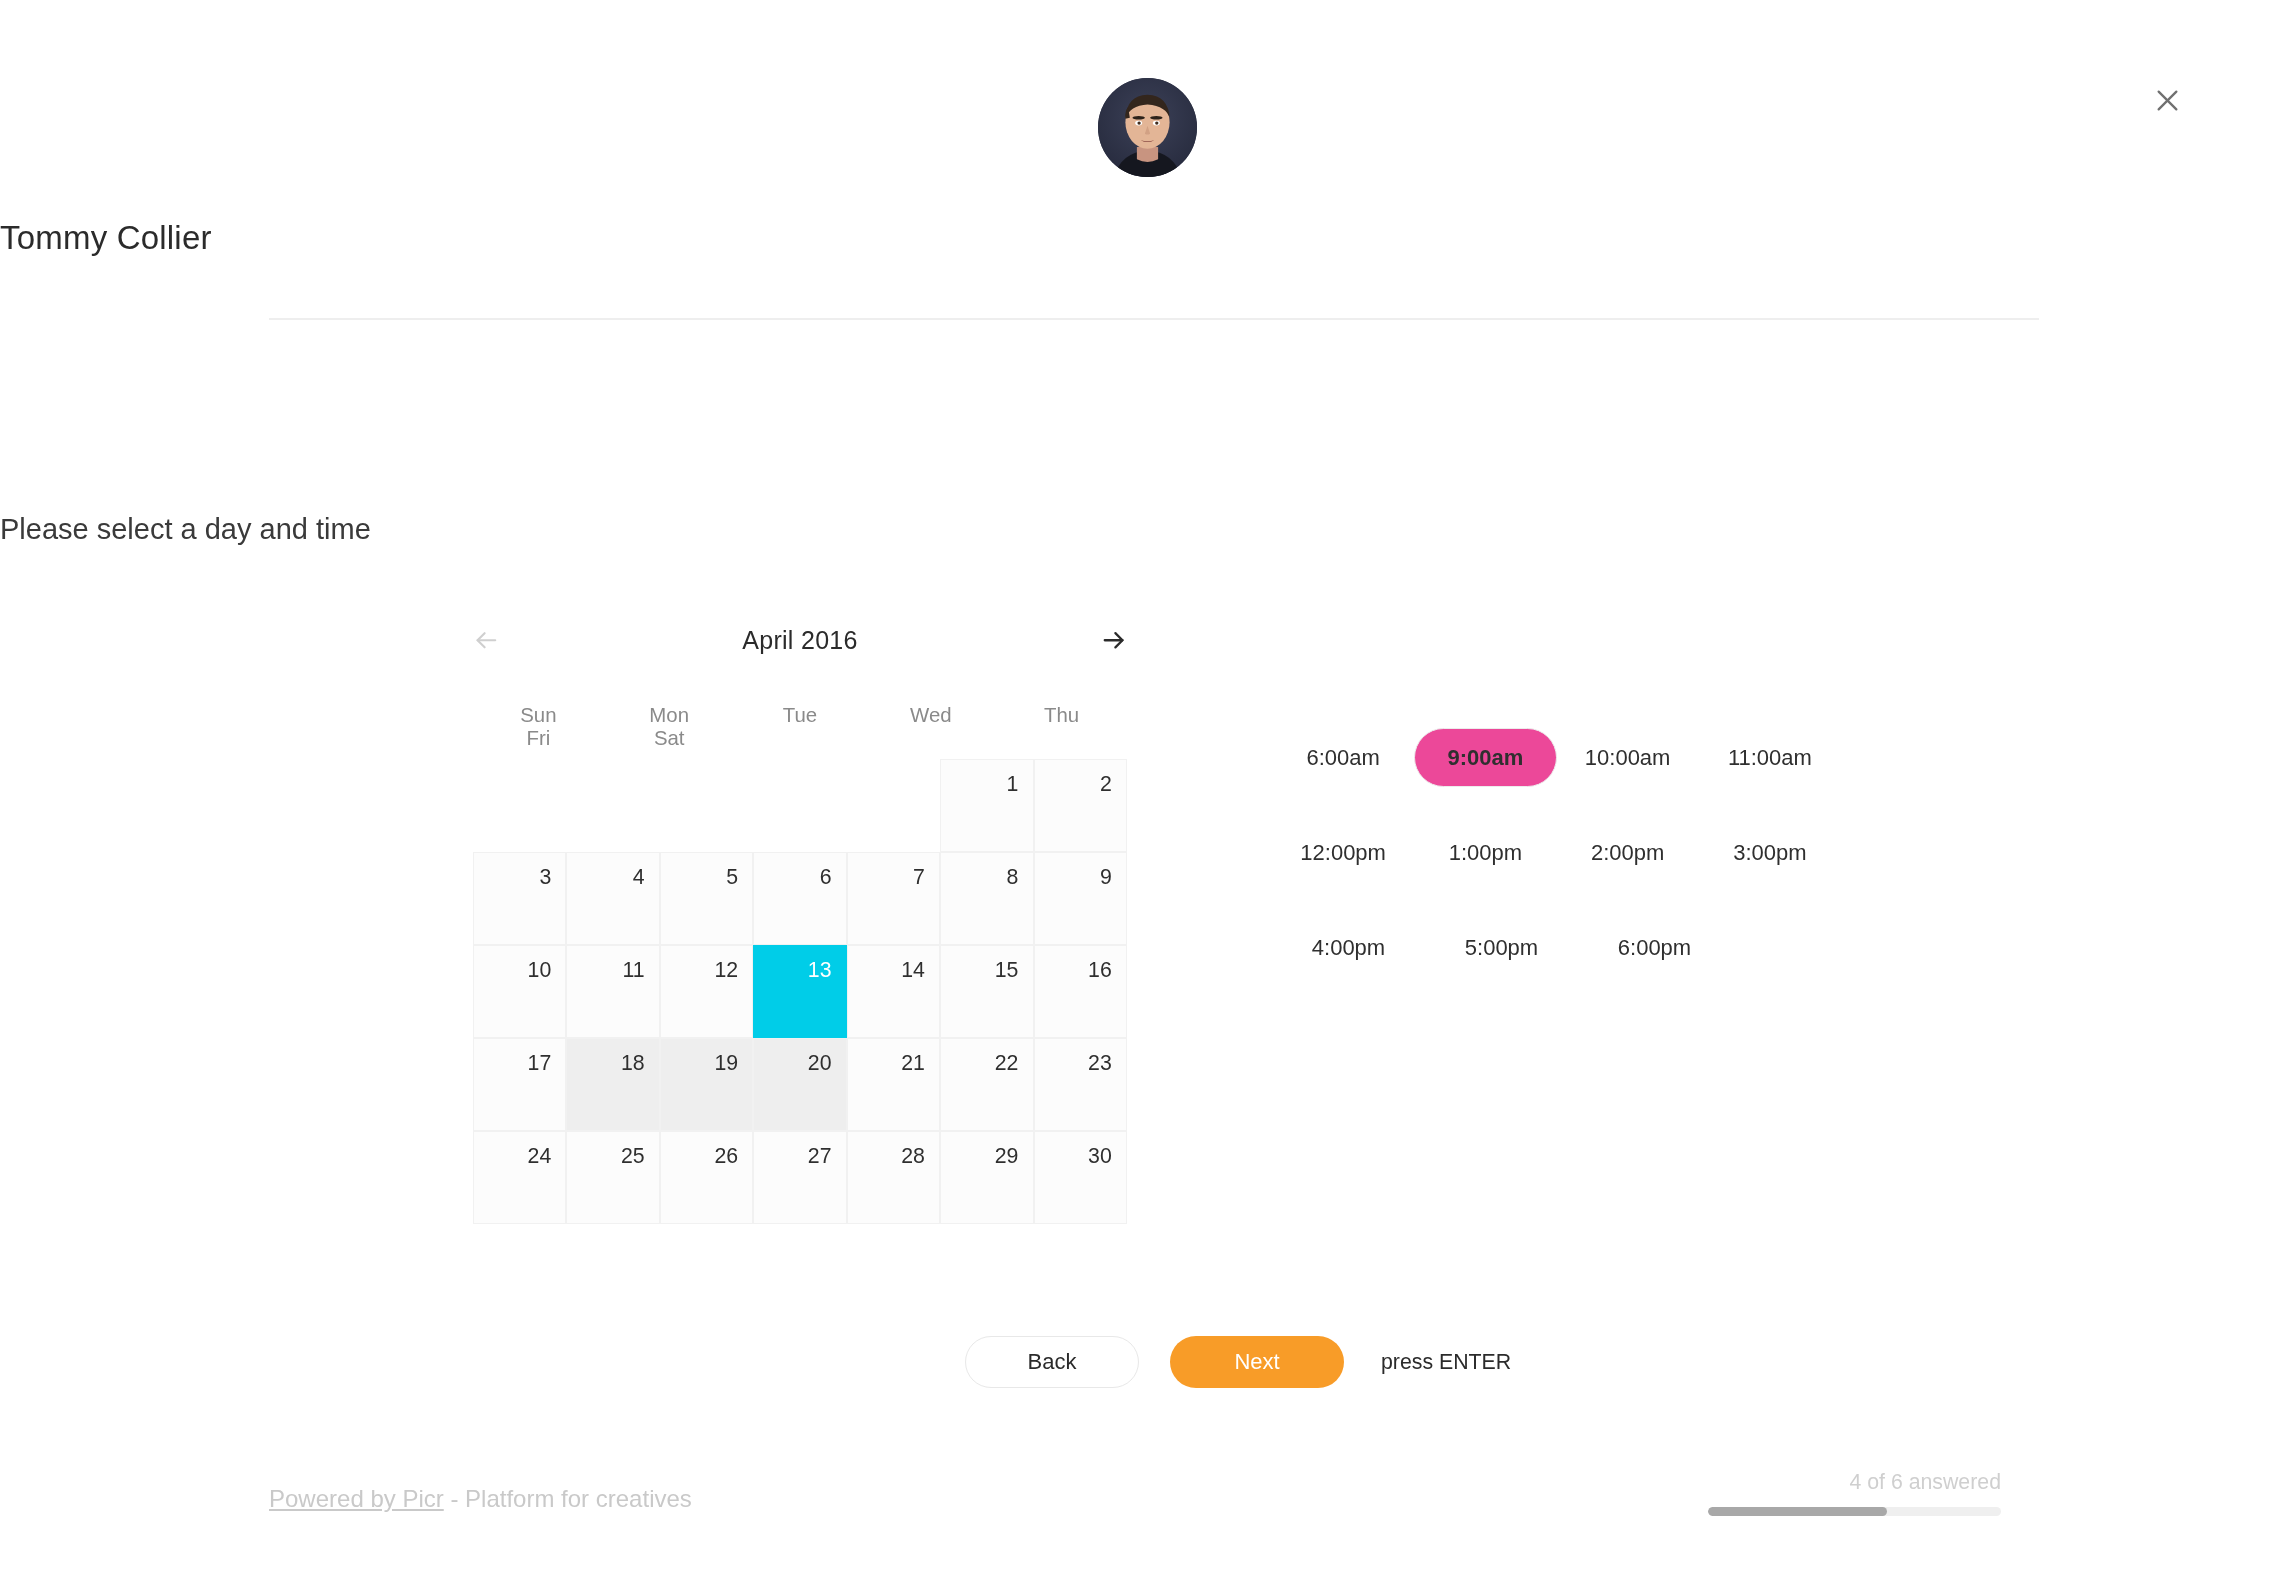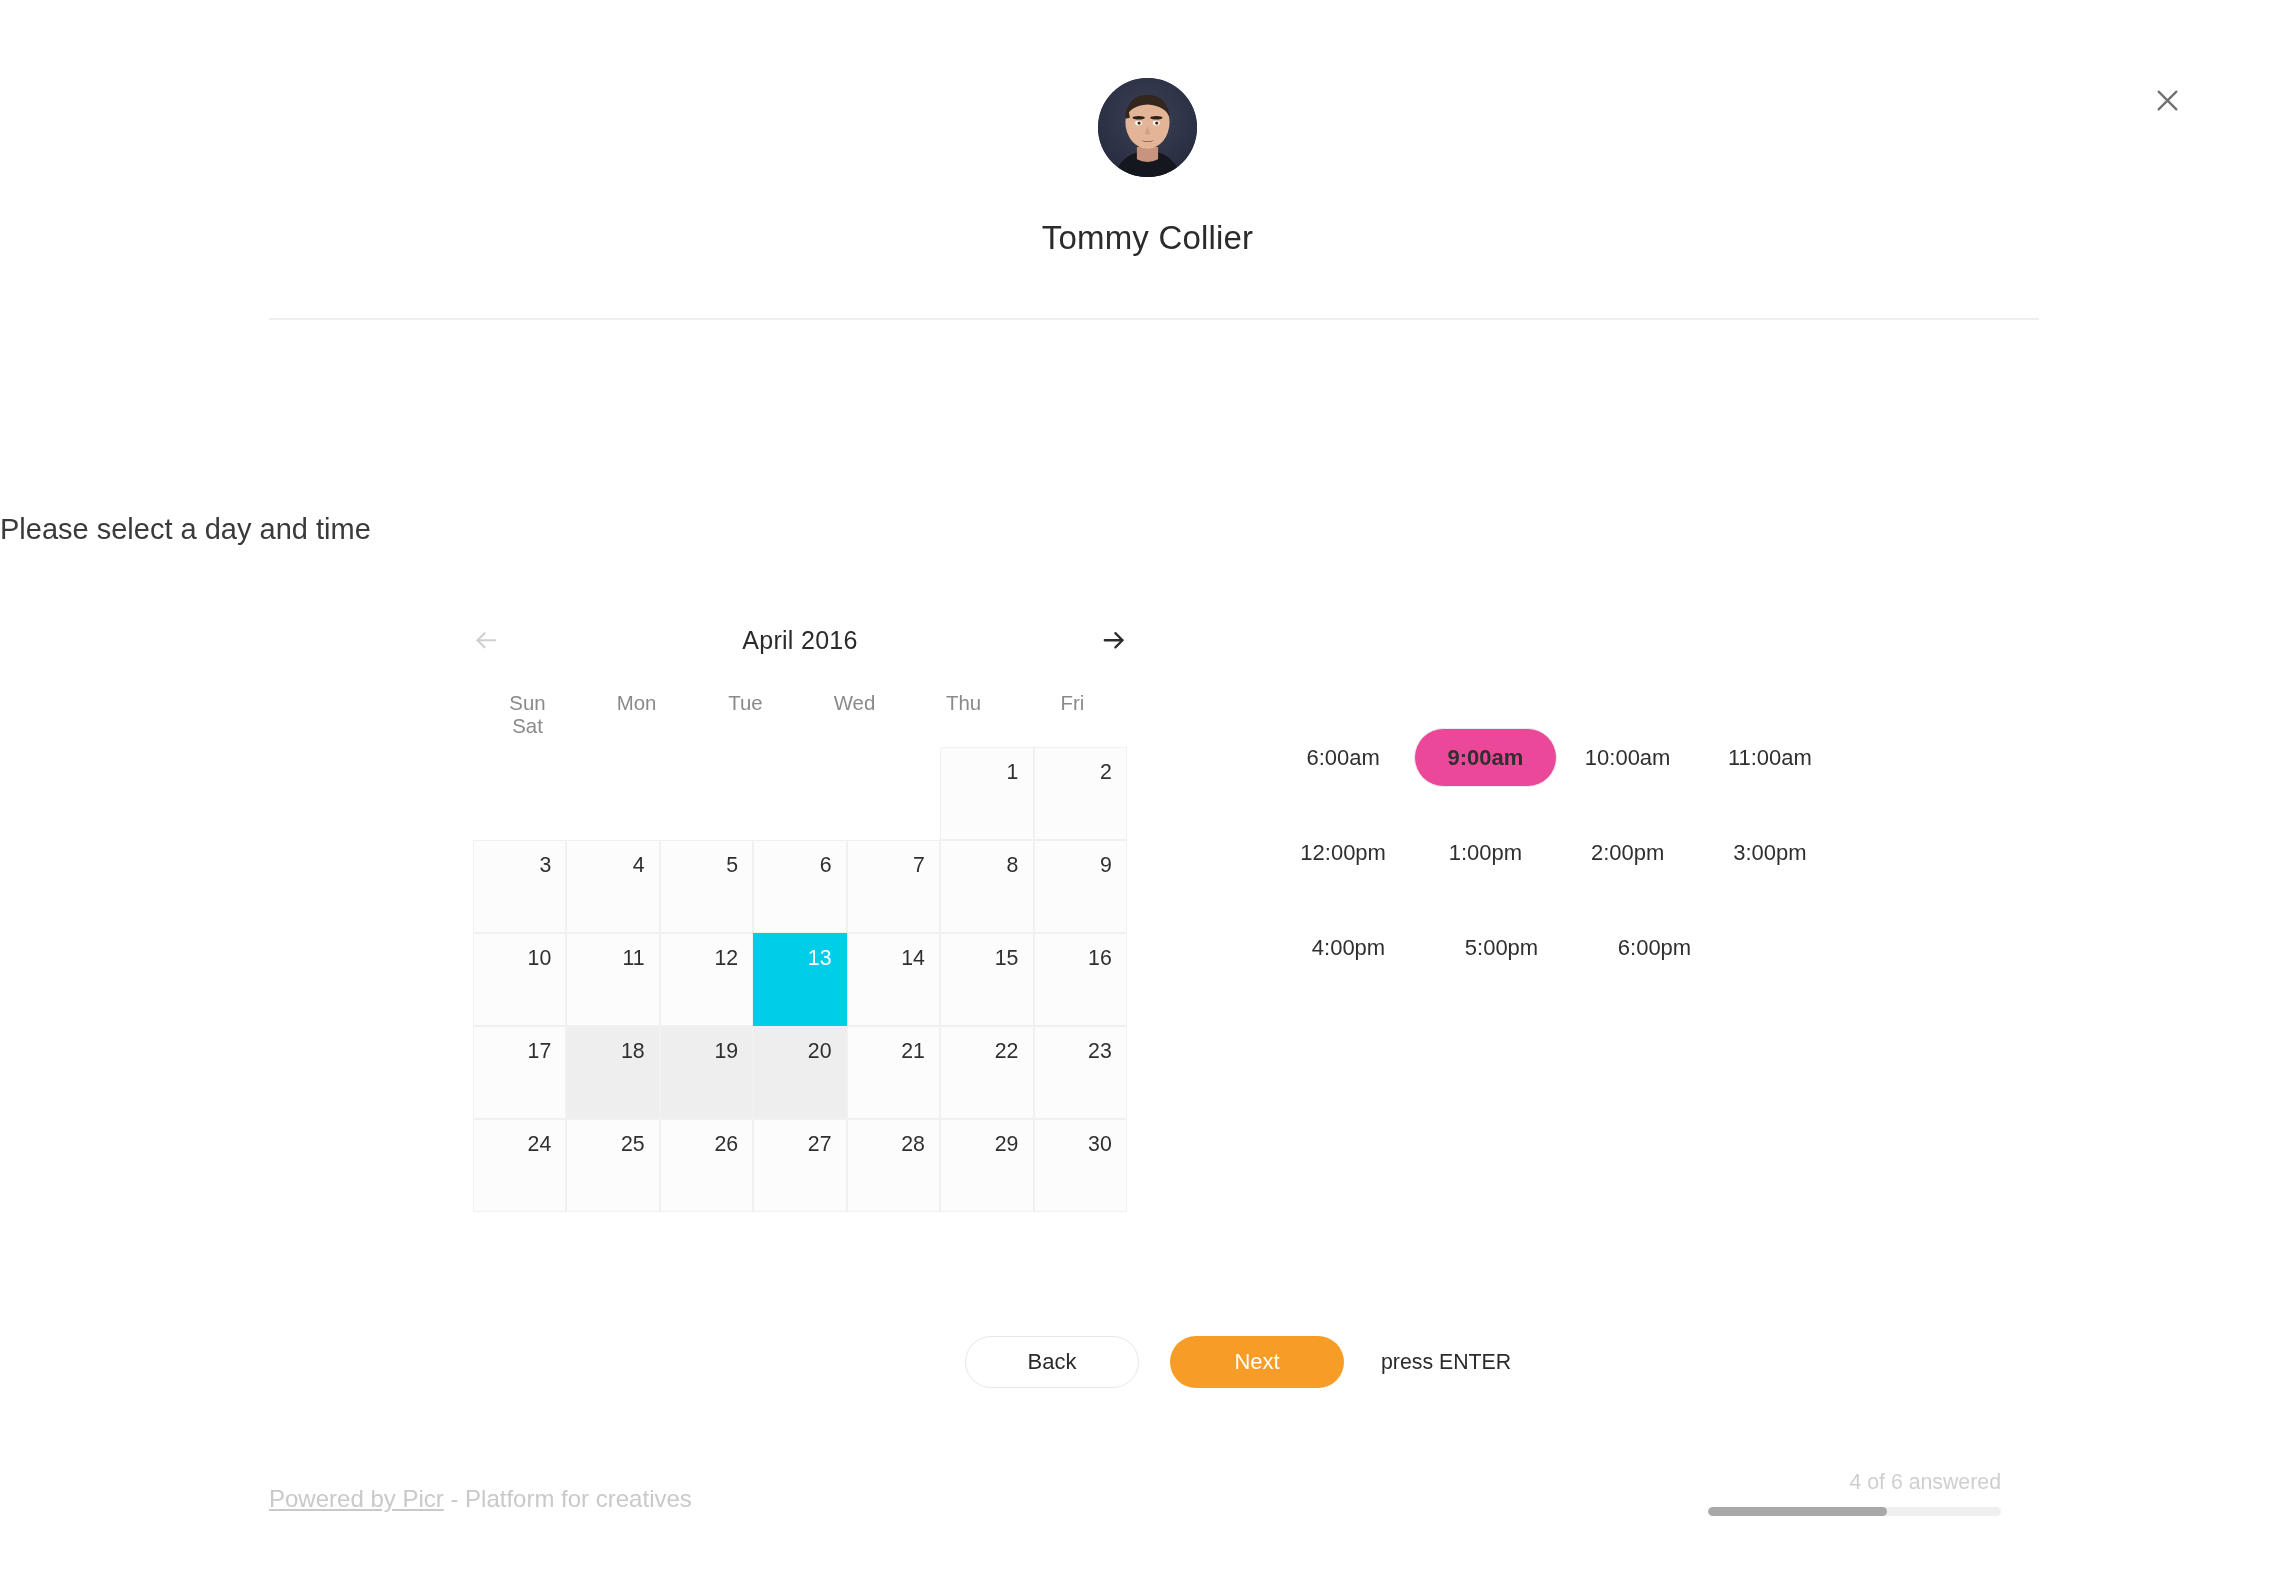--- a/index.html
+++ b/index.html
@@ -34,21 +34,21 @@
     border: none;
   }
   .close-btn svg { display: block; }
 
   
   .header {
     position: absolute;
     top: 0;
     left: 0;
     width: 2295px;
-    text-align: center;
+    text-align: left;
   }
   .avatar {
     margin: 78px auto 0;
     width: 99px;
     height: 99px;
     border-radius: 50%;
     overflow: hidden;
     background: #2c3044;
     position: relative;
   }
@@ -118,22 +118,22 @@
     justify-content: center;
     background: none;
     border: none;
     cursor: pointer;
   }
   .cal-arrow.prev { left: -8px; }
   .cal-arrow.next { right: -8px; }
 
   .weekdays {
     display: grid;
-    grid-template-columns: repeat(6, 1fr);
-    margin-top: 24px;
+    grid-template-columns: repeat(5, 1fr);
+    margin-top: 36px;
     margin-bottom: 9px;
   }
   .weekday {
     text-align: center;
     font-size: 20.4px;
     color: #8a8a8a;
     font-weight: 400;
   }
 
   .cal-grid {

